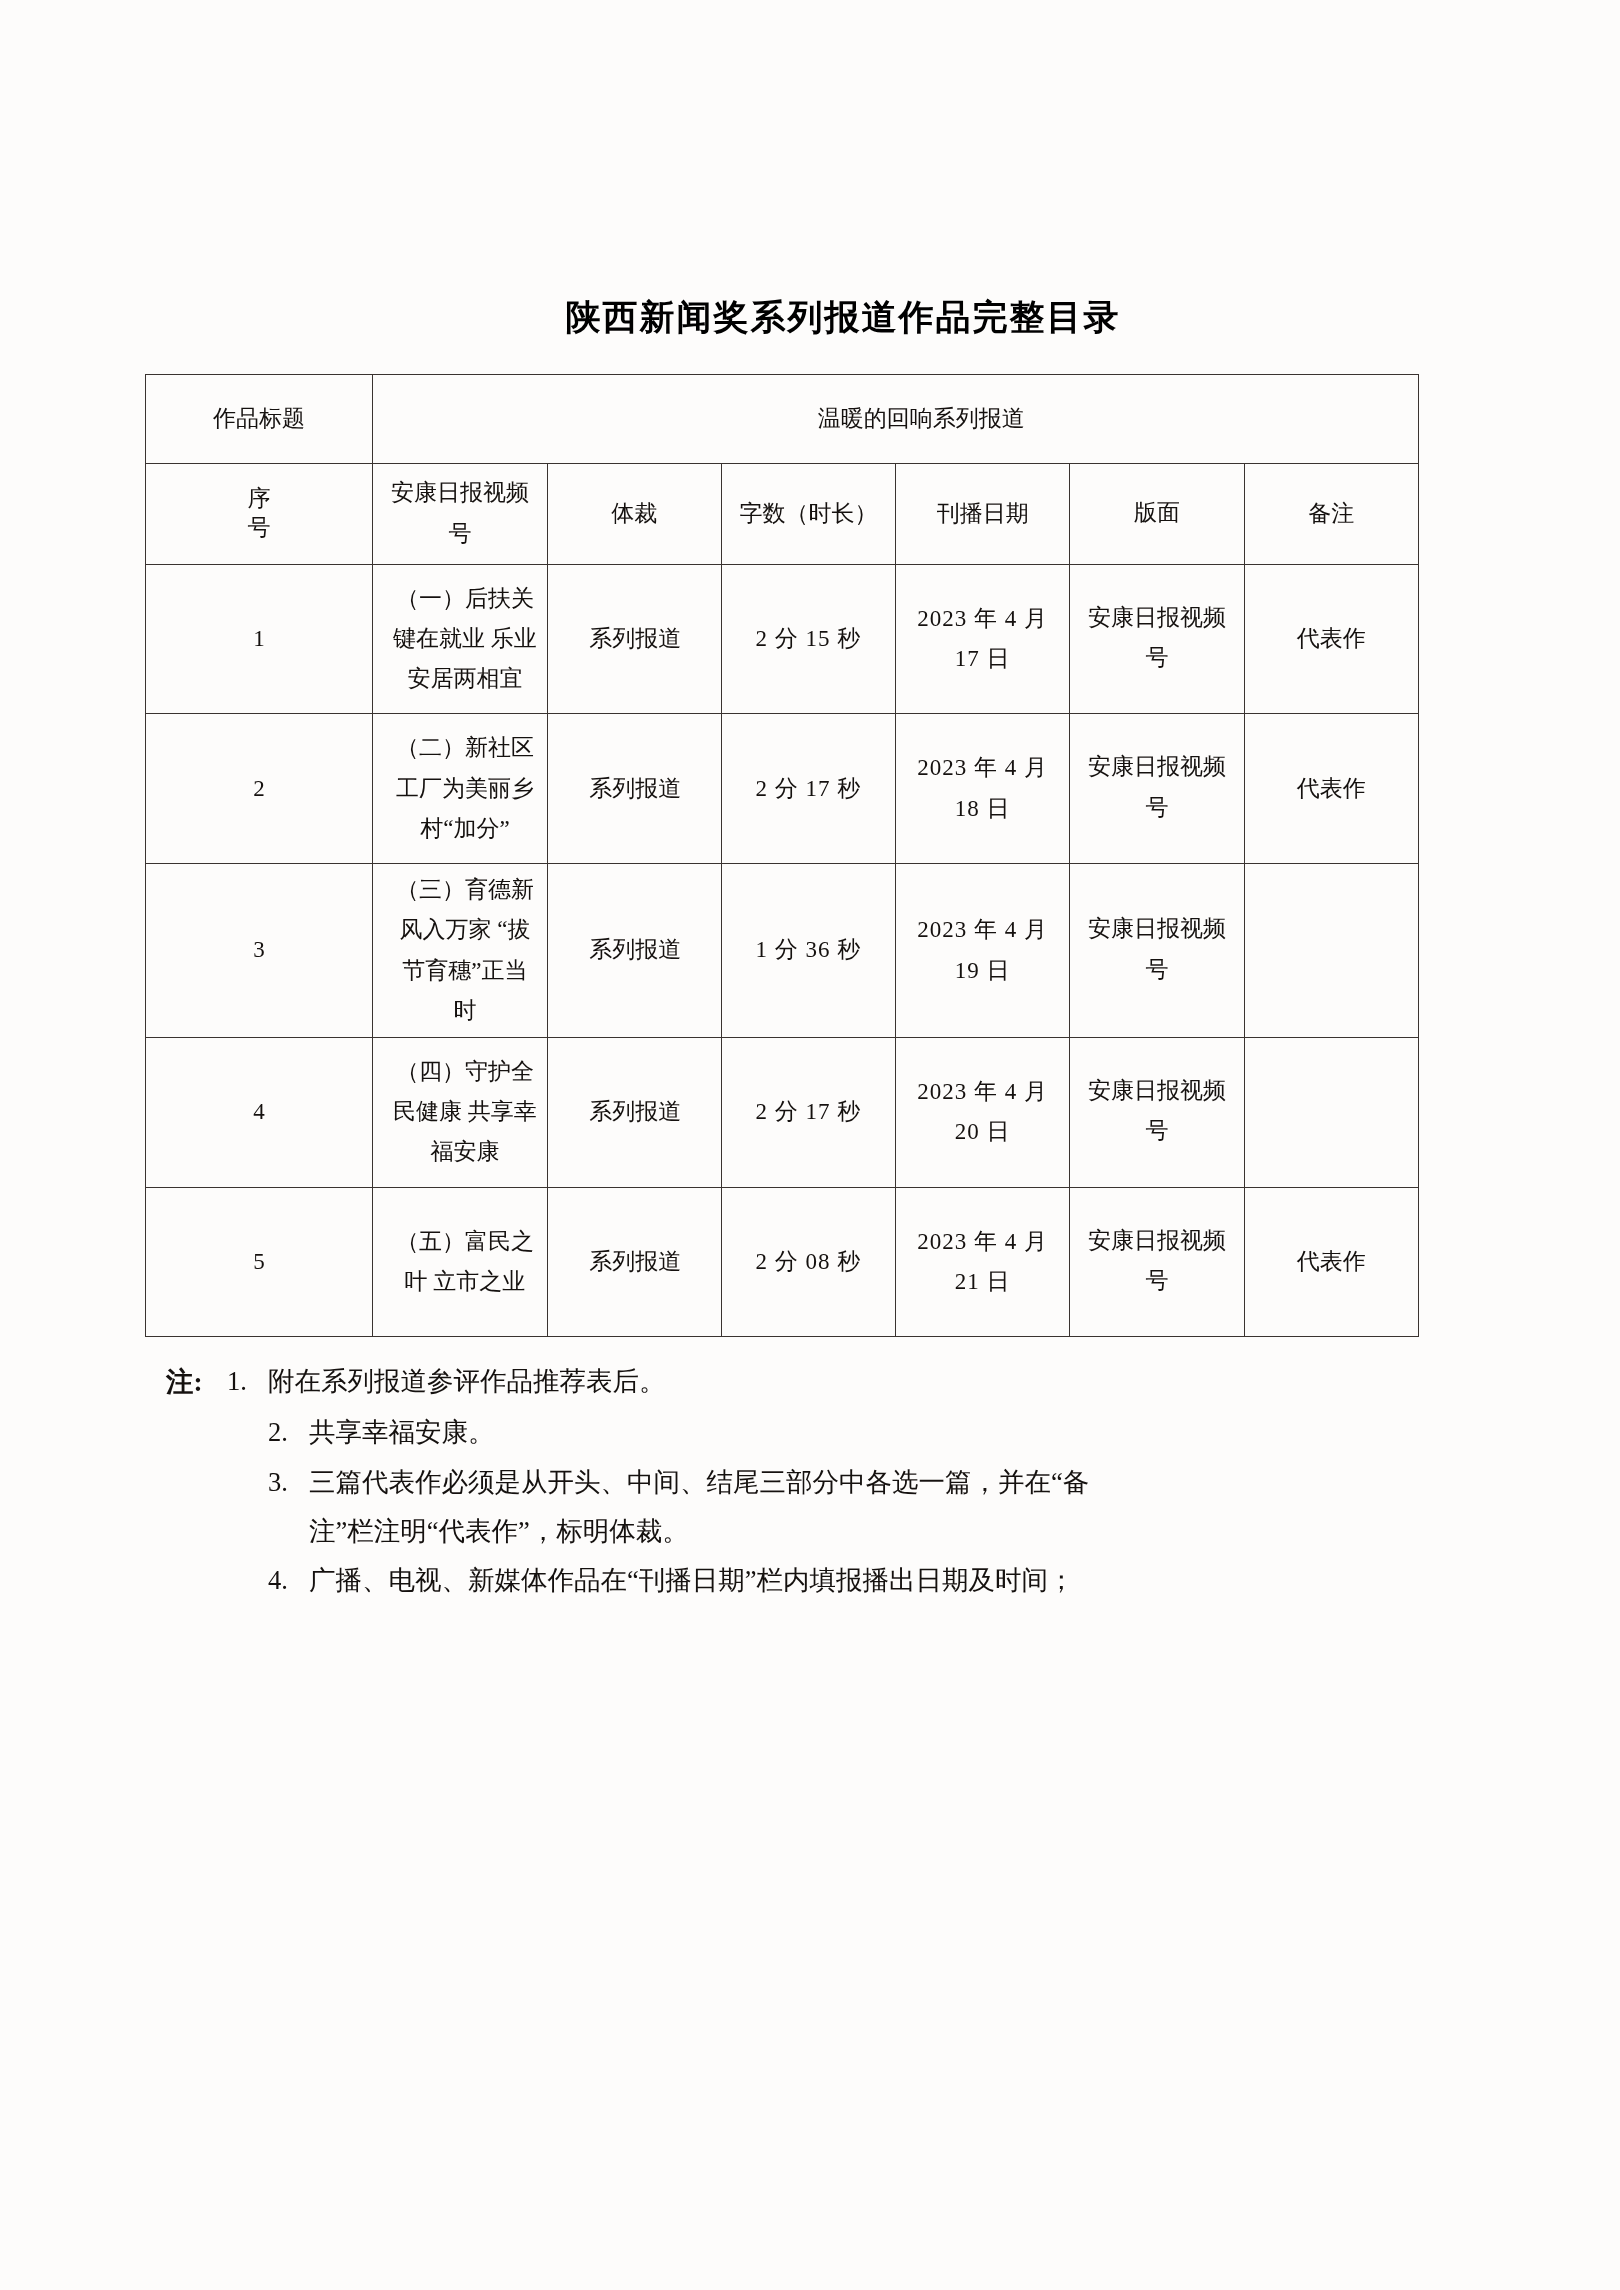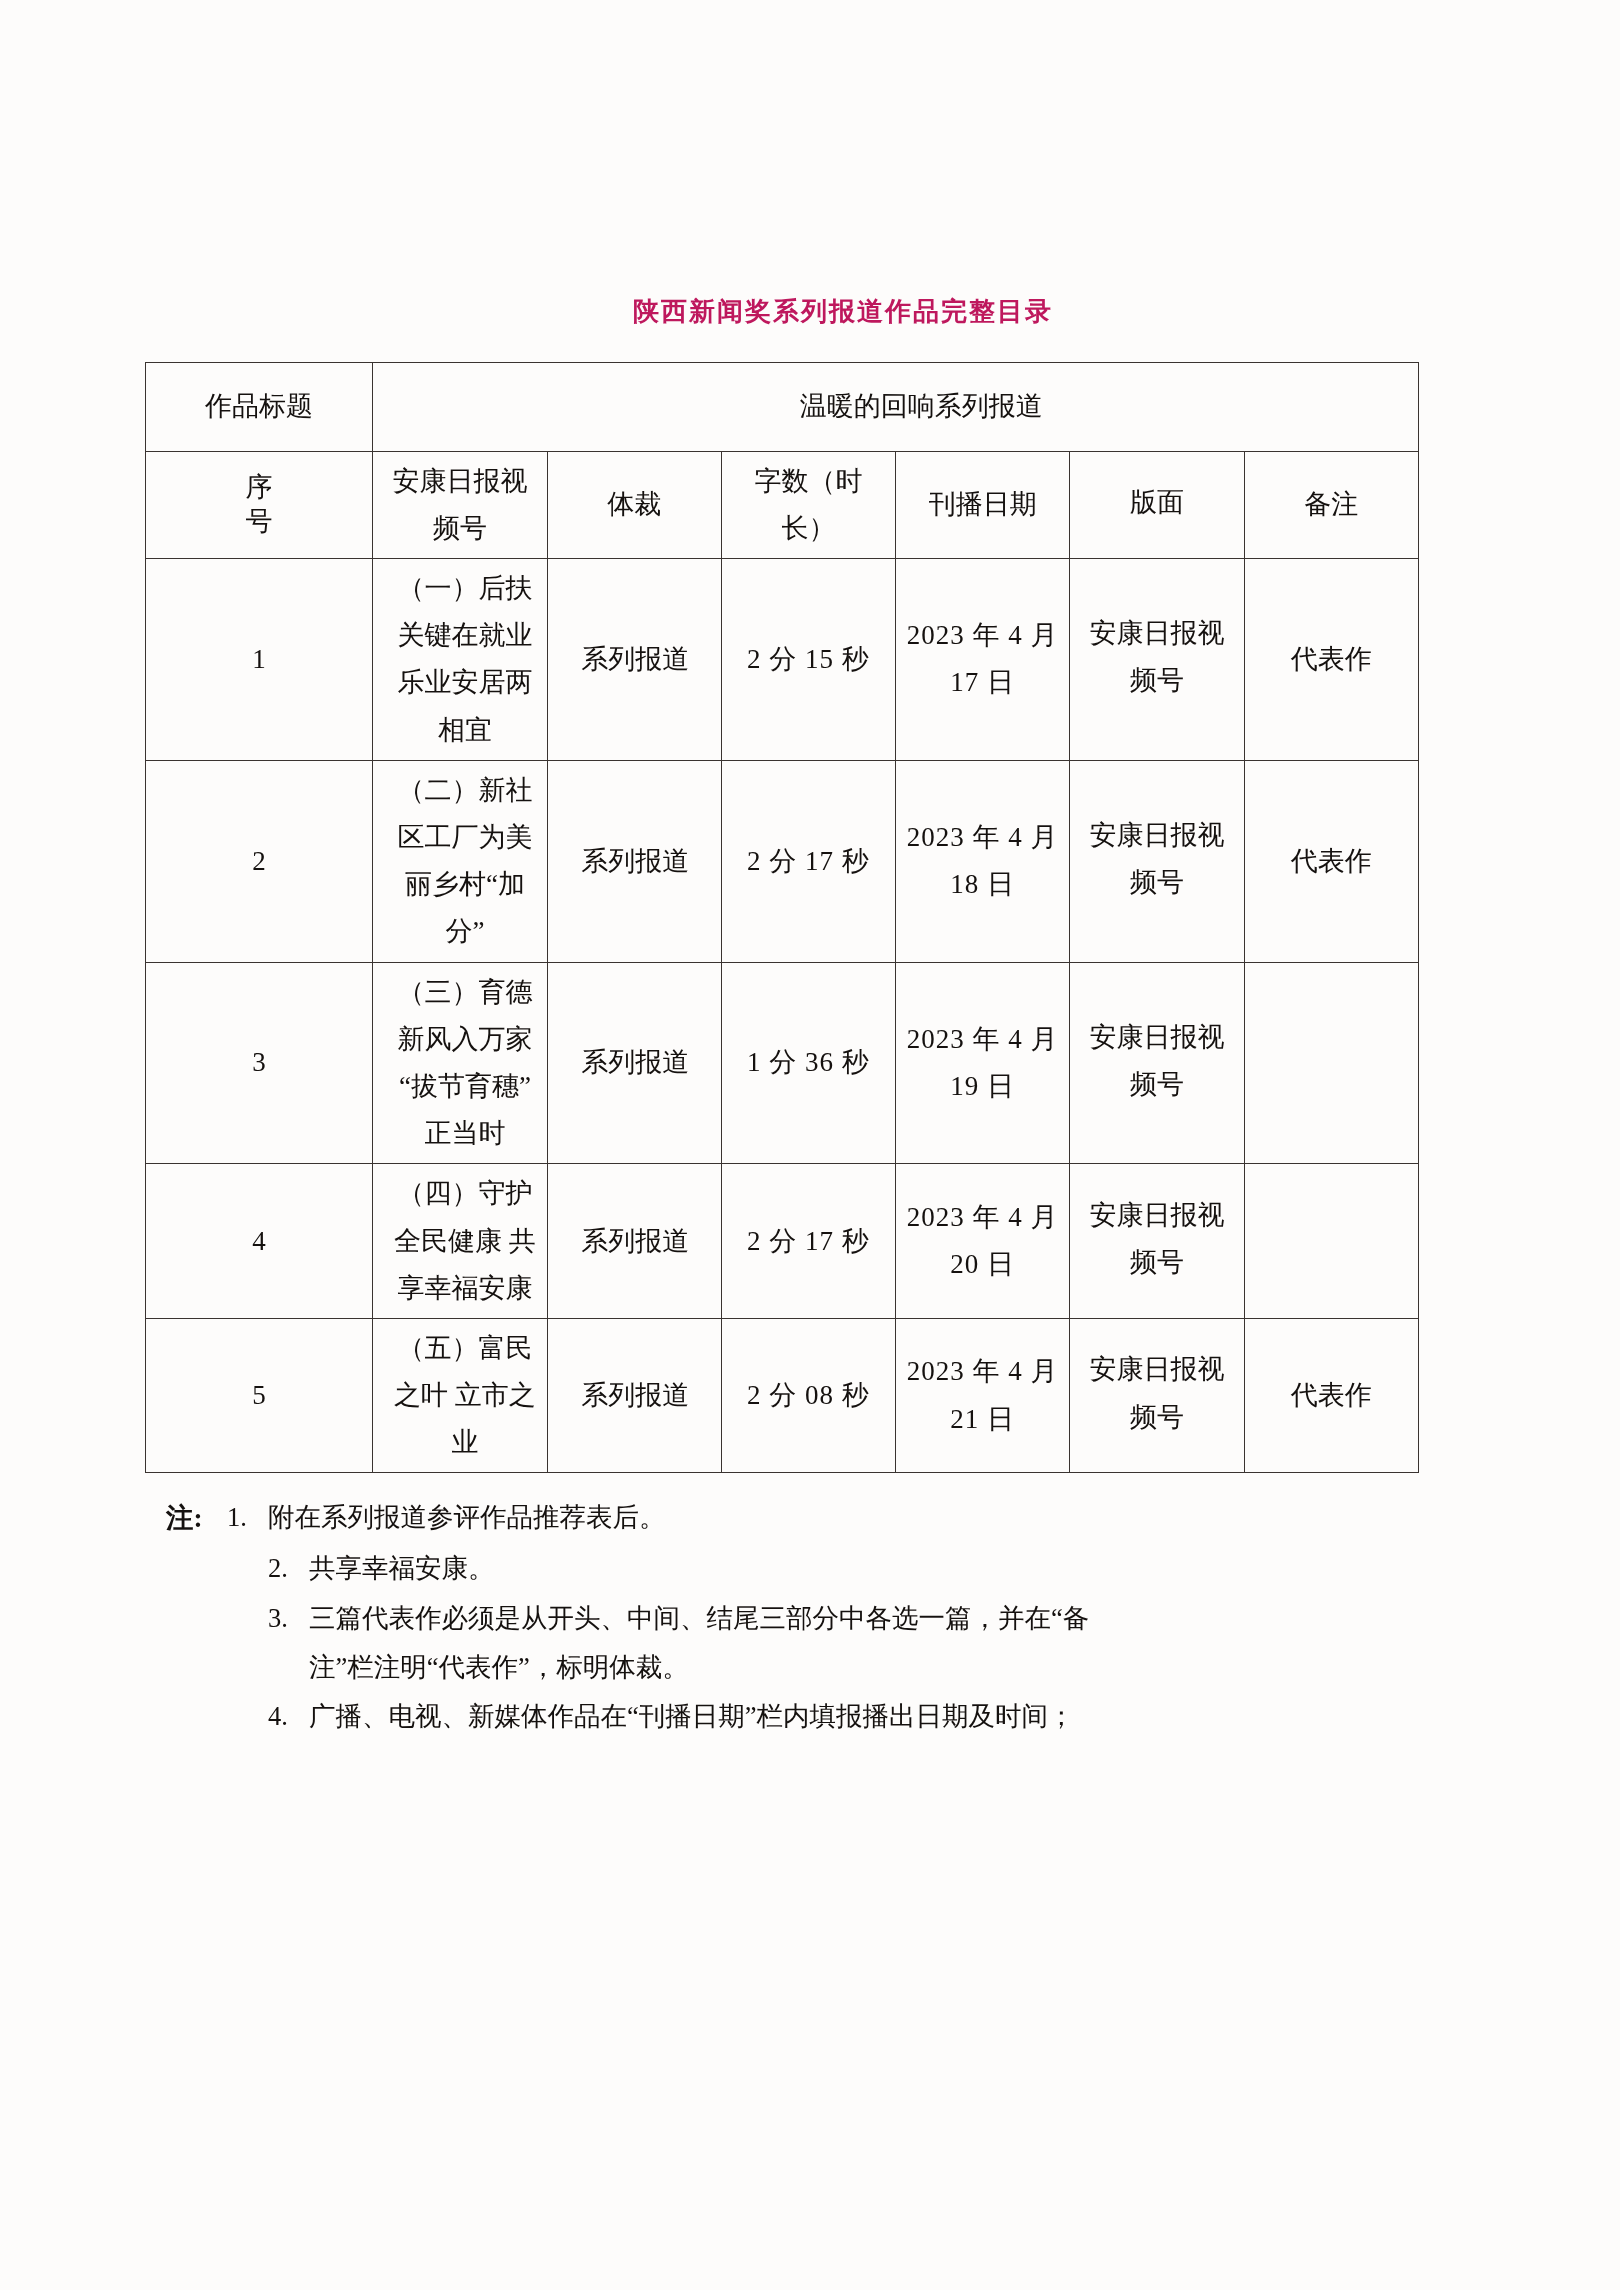--- a/index.html
+++ b/index.html
@@ -23,38 +23,38 @@
     background: #fdfcfb;
   }
   .content {
     position: absolute;
     left: 137px;
     top: 294px;
     width: 1353px;
   }
   .doc-title {
     text-align: center;
-    font-size: 26px;
+    font-size: 35px;
     font-weight: bold;
     letter-spacing: 2px;
     margin: 0 0 33px 0;
     padding-left: 59px;
-    color: #be185d;
+    color: #000000;
     font-family: Liberation Mono, monospace;
   }
   table.catalog {
     border-collapse: collapse;
     width: 1274px;
     margin-left: 7.8px;
     table-layout: fixed;
   }
   table.catalog td {
     border: 1.6px solid #3a3330;
     padding: 5.9px 7.8px;
-    font-size: 27px;
+    font-size: 23px;
     line-height: 1.75;
     vertical-align: middle;
     text-align: center;
     color: #15110f;
   }
   .row-worktitle td {
     height: 76px;
   }
   .cell-label {
     width: 211px;

